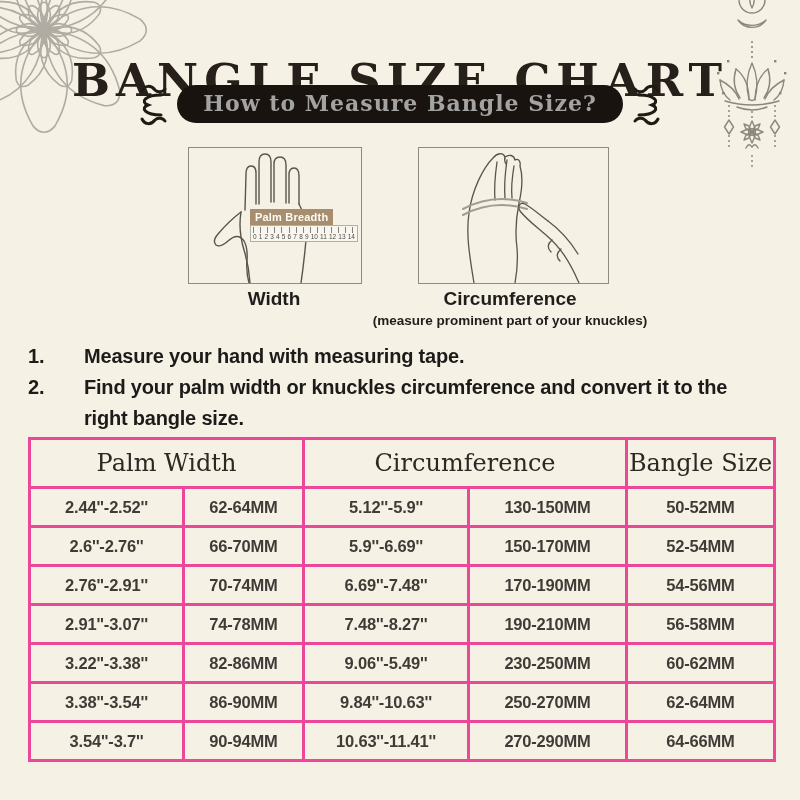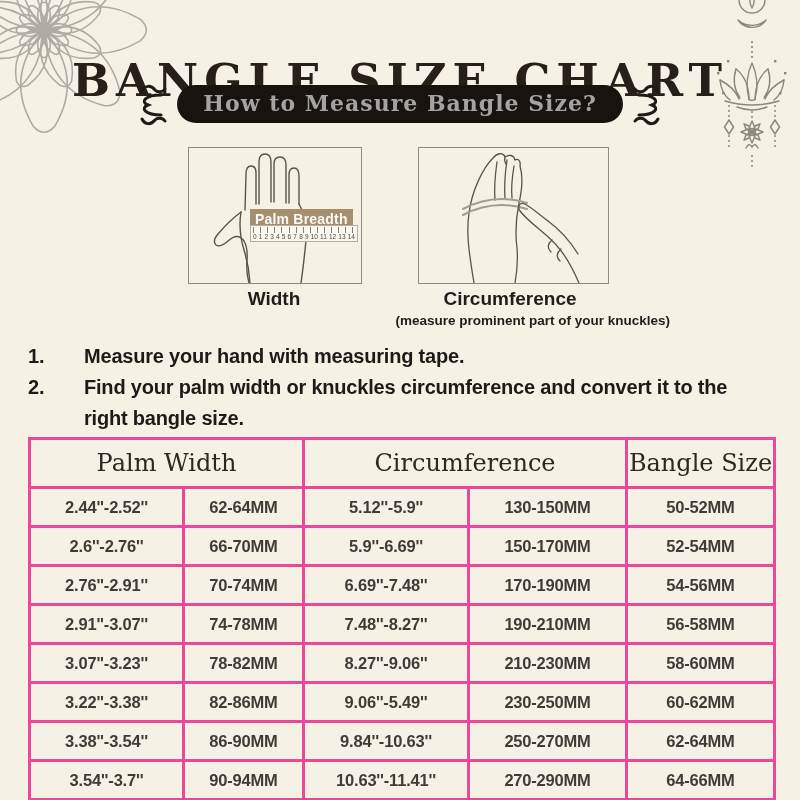--- a/index.html
+++ b/index.html
@@ -24,33 +24,33 @@
   .flourish{width:36px;height:44px;}
   .flourish.right{transform:scaleX(-1);}
 
   
   .mbox{position:absolute;border:1px solid #8f8b82;background:#f5f1e5;}
   .box-width{left:188px;top:147px;width:172px;height:135px;}
   .box-circ{left:418px;top:147px;width:189px;height:135px;}
   .mbox svg{position:absolute;left:0;top:0;}
 
   .palm-tag{position:absolute;left:61px;top:61px;background:#a68e6f;color:#fdfbf6;
-            font-size:14px;font-weight:bold;padding:2px 5px 3px;letter-spacing:.2px;}
+            font-size:11px;font-weight:bold;padding:2px 5px 3px;letter-spacing:.2px;}
   .ruler{position:absolute;left:61px;top:77px;width:108px;height:17px;
          background:#f8f6ef;border:1px solid #b3afa4;box-sizing:border-box;}
   .ruler-ticks{height:6px;margin:1px 2px 0;
     background:repeating-linear-gradient(to right,#85817a 0,#85817a 1px,transparent 1px,transparent 7.1px);}
   .ruler-numbers{display:flex;justify-content:space-between;padding:0 2px;
                  font-size:6.5px;color:#4c4a44;line-height:8px;}
 
   
   .caption{position:absolute;text-align:center;font-size:19px;font-weight:700;color:#1f1e1c;}
   .cap-width{left:188px;top:288px;width:172px;}
   .cap-circ{left:400px;top:288px;width:220px;}
-  .subcaption{position:absolute;left:350px;top:313px;width:320px;text-align:right;
+  .subcaption{position:absolute;left:350px;top:313px;width:320px;text-align:center;
               font-size:13.5px;font-weight:700;color:#1f1e1c;}
 
   
   .instructions{position:absolute;left:28px;top:341px;width:742px;}
   .instr-item{display:flex;font-size:20px;font-weight:700;color:#1c1b19;
               line-height:31px;letter-spacing:-0.2px;}
   .instr-num{flex:0 0 27px;}
   .instr-text{flex:1;margin-left:29px;}
 
   
@@ -308,27 +308,20 @@
           <td>54-56MM</td>
         </tr>
         <tr>
           <td>2.91''-3.07''</td>
           <td>74-78MM</td>
           <td>7.48''-8.27''</td>
           <td>190-210MM</td>
           <td>56-58MM</td>
         </tr>
         <tr>
-          <td>3.07''-3.23''</td>
-          <td>78-82MM</td>
-          <td>8.27''-9.06''</td>
-          <td>210-230MM</td>
-          <td>58-60MM</td>
-        </tr>
-        <tr>
           <td>3.22''-3.38''</td>
           <td>82-86MM</td>
           <td>9.06''-5.49''</td>
           <td>230-250MM</td>
           <td>60-62MM</td>
         </tr>
         <tr>
           <td>3.38''-3.54''</td>
           <td>86-90MM</td>
           <td>9.84''-10.63''</td>

